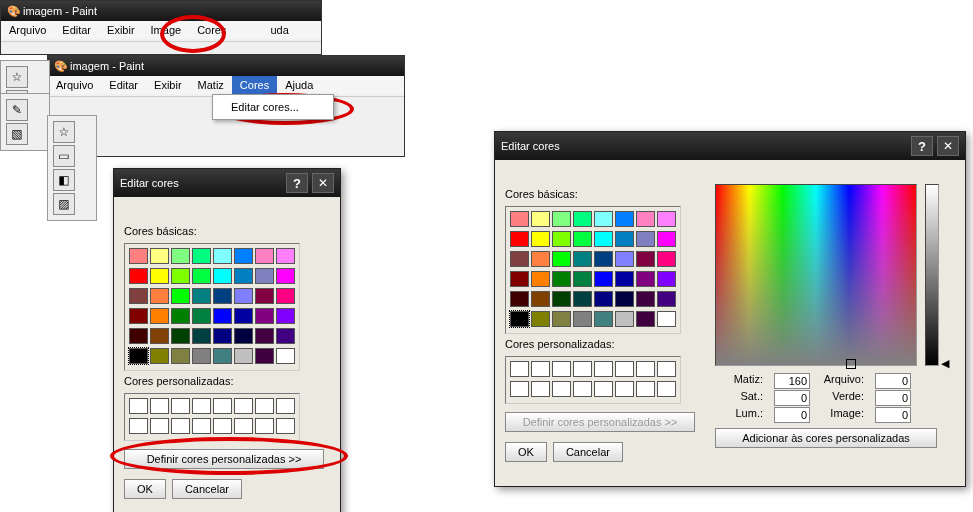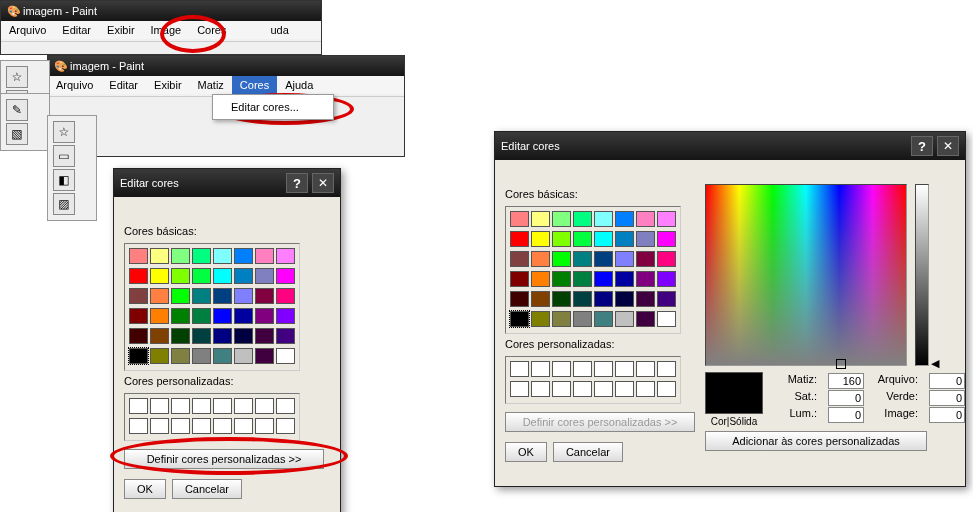--- a/index.html
+++ b/index.html
@@ -128,24 +128,20 @@
     </div>
     <div>
       <div style="display:flex">
         <div class="spec">
           <div style="position:absolute;left:130px;top:174px;width:8px;height:8px;border:1px solid #000"></div>
         </div>
         <div class="lumB"></div>
         <div style="align-self:flex-end;margin-left:2px;margin-bottom:-4px">◀</div>
       </div>
       <div style="display:flex;margin-top:6px;gap:6px">
-        <div style="width:58px">
-          <div style="width:56px;height:40px;background:#000;border:1px solid #555"></div>
-          <div style="text-align:center;font-size:10px;margin-top:2px">Cor|Sólida</div>
-        </div>
         <div>
           <div class="fld">
               <label>Matiz:</label>
               <input value="160" style="">
             </div>
           <div class="fld">
               <label>Sat.:</label>
               <input value="0" style="">
             </div>
           <div class="fld">

